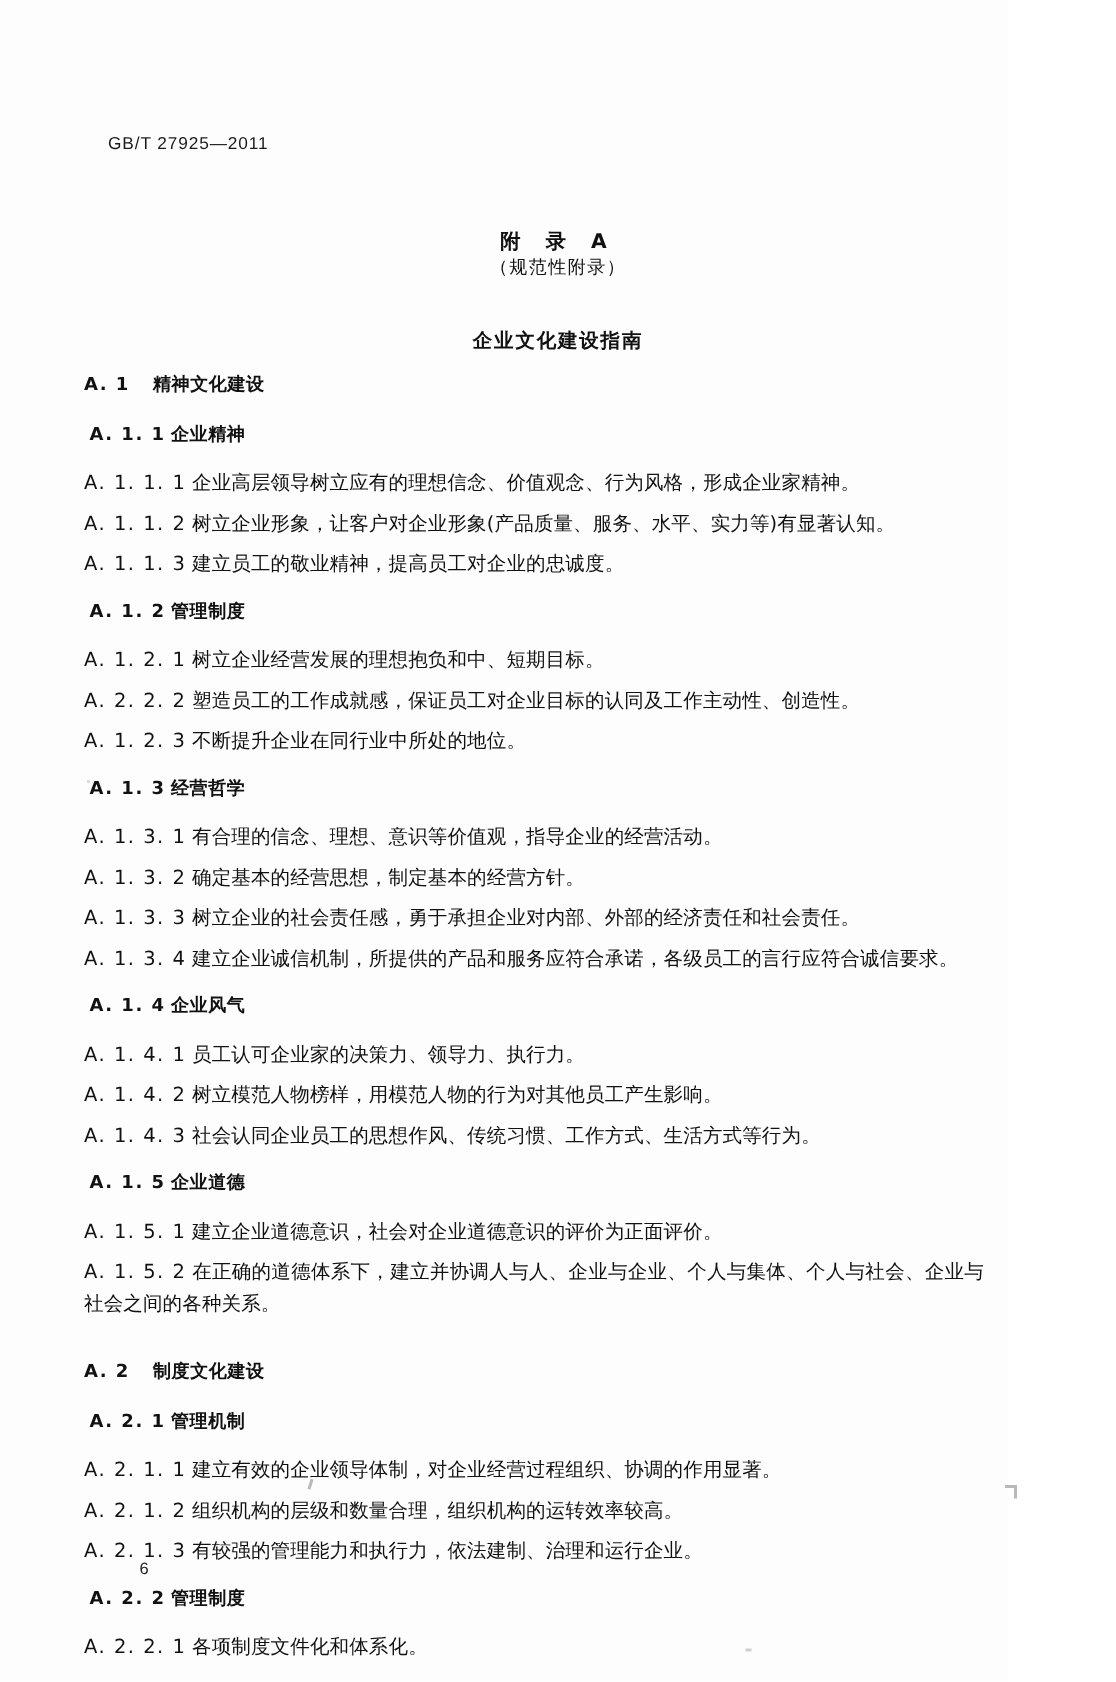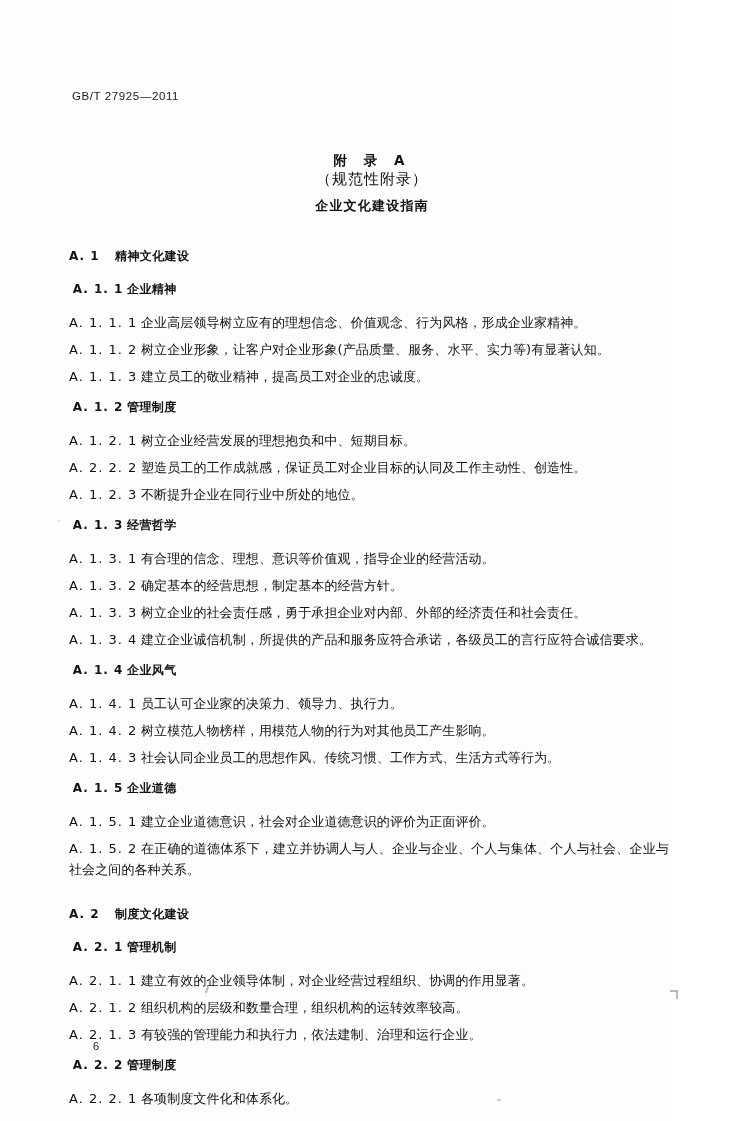--- a/index.html
+++ b/index.html
@@ -37,32 +37,32 @@
     top: 152px;
     width: 744px;
     text-align: center;
   }
   .annex-title {
     font-size: 13.5px;
     font-weight: bold;
     letter-spacing: 6px;
   }
   .annex-sub {
-    font-size: 15px;
-    letter-spacing: 1px;
-    margin-bottom: 8px;
+    font-size: 12px;
+    letter-spacing: 1px;
+    margin-bottom: 31px;
   }
   .annex-name {
     font-size: 13px;
     font-weight: bold;
     letter-spacing: 1.2px;
   }
   .content {
     position: absolute;
-    left: 69px;
+    left: 56px;
     top: 248px;
     width: 600px;
   }
   .h2 {
     font-size: 12px;
     font-weight: bold;
     margin: 0 0 16px 0;
     letter-spacing: 0.4px;
   }
   .h2 .num {

